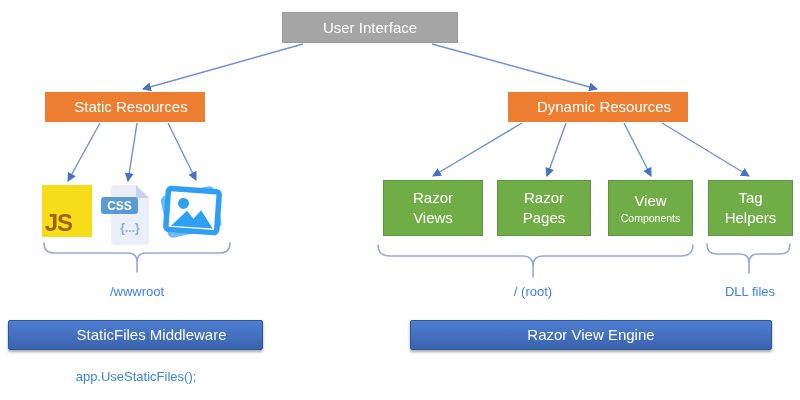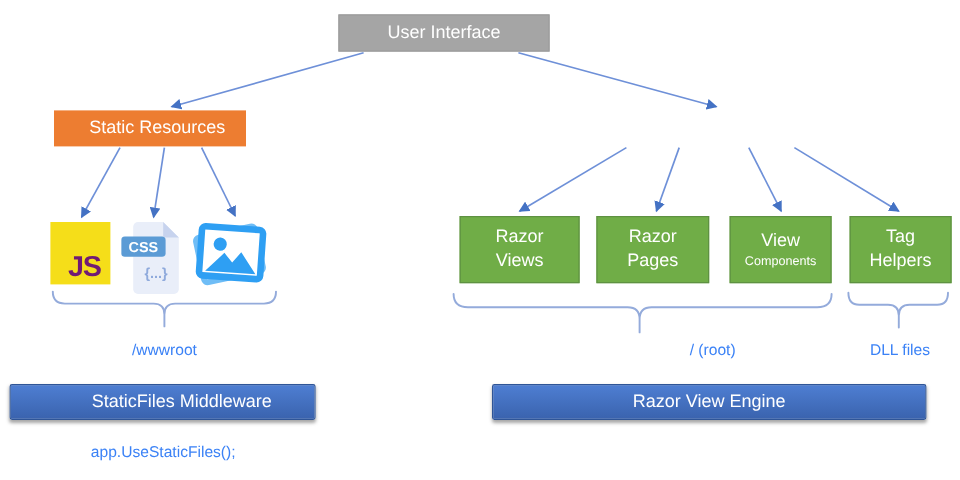--- a/index.html
+++ b/index.html
@@ -29,28 +29,28 @@
 
   .blue-box { top:320px; height:30px; font-size:15px;
               background:linear-gradient(var(--blue-box-top), var(--blue-box-bottom));
               border:1px solid var(--blue-box-border); border-radius:2px;
               box-shadow:0 2px 3px rgba(0,0,0,0.35); }
   #staticfiles-middleware { left:8px;   width:255px;padding-left:32px; }
   #razor-view-engine      { left:377px; width:362px;margin-left:33px; }
 
   .plain-label { position:absolute; color:#3b82f6; font-size:13px; text-align:center; }
   #wwwroot-label  { left:57px;  top:284px; width:160px; }
-  #root-label     { left:453px; top:284px; width:160px;text-align:right; }
+  #root-label     { left:453px; top:284px; width:160px; }
   #dll-label      { left:690px; top:284px; width:120px; }
   #code-label     { left:16px;  top:369px; width:240px; }
 
   .js-icon { position:absolute; left:42px; top:185px; width:50px; height:52px;
              background:var(--js-yellow); }
-  .js-icon span { position:absolute; right:8px; bottom:0px; font-weight:bold;
-                  font-size:24px; color:#701a75; letter-spacing:-1px; }
+  .js-icon span { position:absolute; right:20px; bottom:0px; font-weight:bold;
+                  font-size:24px; color:#a16207; letter-spacing:-1px; }
 
   .css-icon { position:absolute; left:101px; top:184px; }
   .img-icon { position:absolute; left:156px; top:177px; }
 
   .arrow-line { stroke:var(--arrow-line); stroke-width:1.4; fill:none; }
   .arrow-head { fill:var(--arrow-head); }
   .brace      { stroke:var(--brace); stroke-width:1.6; fill:none; stroke-linecap:round; stroke-linejoin:round; }
 </style>
 </head>
 <body>
@@ -80,20 +80,23 @@
     <path class="brace" d="M378,245 Q378,256 390,256 L523,256 Q533,256 533,266 L533,277 L533,266 Q533,256 543,256 L681,256 Q693,256 693,245"></path>
     <path class="brace" d="M707,244 Q707,254 716,254 L740,254 Q749,254 749,263 L749,273 L749,263 Q749,254 758,254 L781,254 Q790,254 790,244"></path>
   </svg>
 
   <div class="box gray-box">
     <span>User Interface</span>
   </div>
 
   <div class="box orange-box" id="static-resources">
     <span>Static Resources</span>
+  </div>
+  <div class="box orange-box" id="dynamic-resources">
+    <span>Dynamic Resources</span>
   </div>
 
   <div class="js-icon">
     <span>JS</span>
   </div>
 
   <div class="css-icon">
     <svg width="50" height="63" viewBox="0 0 50 63">
       <path d="M14,1 h21 l13,13 v43 a4,4 0 0 1 -4,4 H14 a4,4 0 0 1 -4,-4 V5 a4,4 0 0 1 4,-4 z" fill="#E9EEF9"></path>
       <path d="M35,1 l13,13 h-11 a2,2 0 0 1 -2,-2 z" fill="#C7D3EE"></path>

